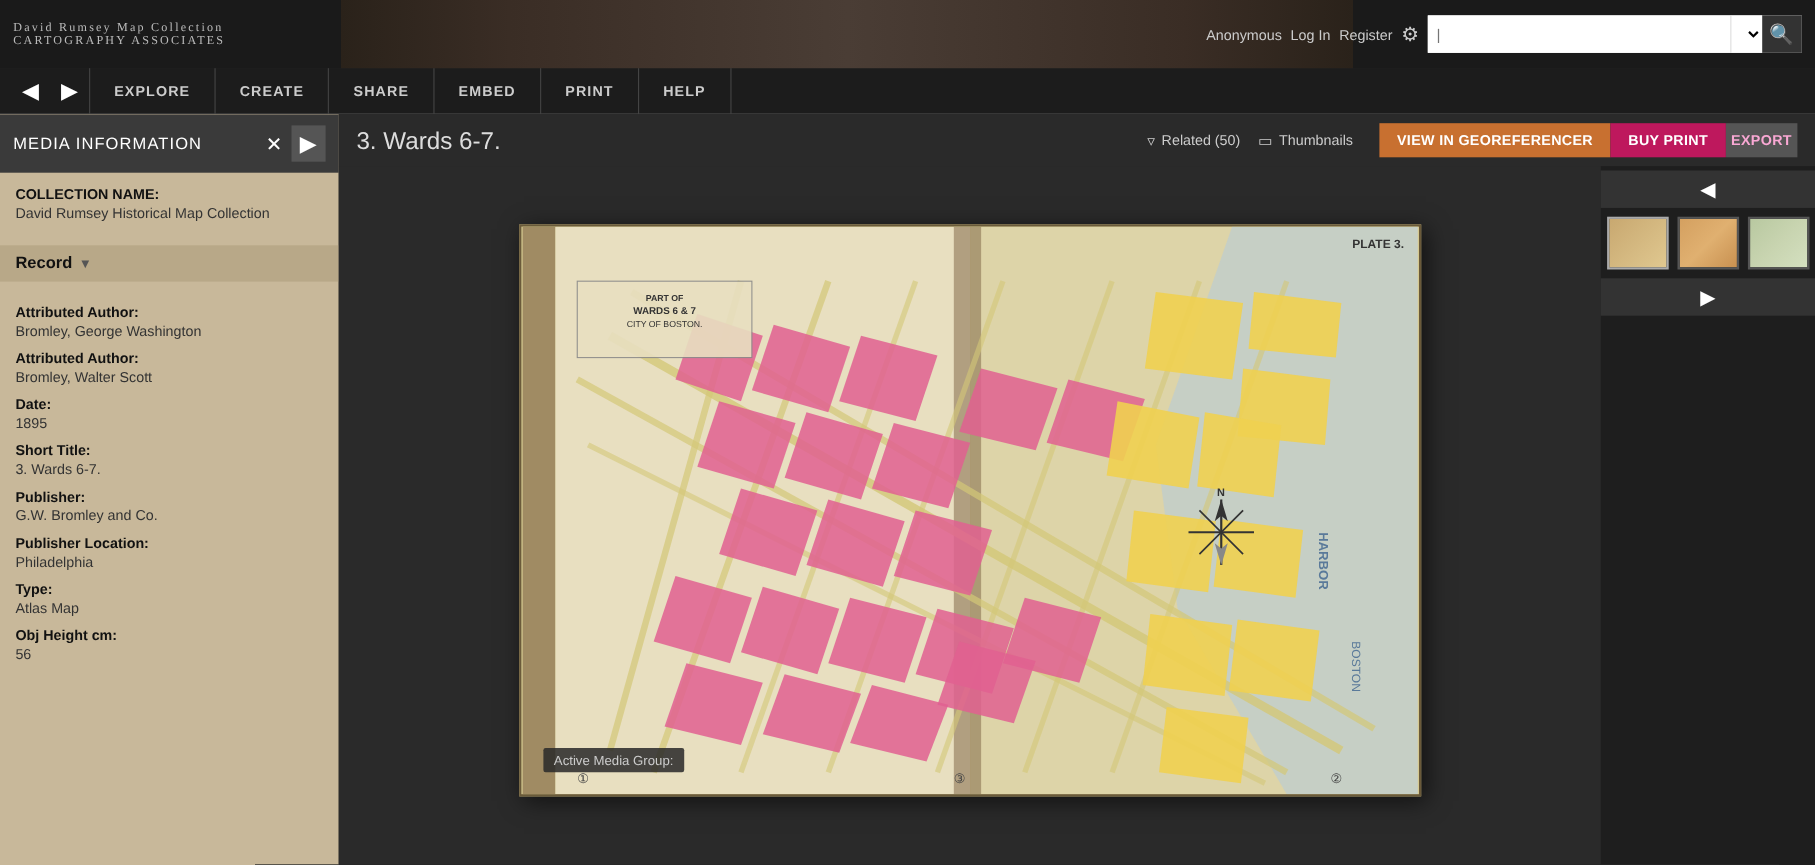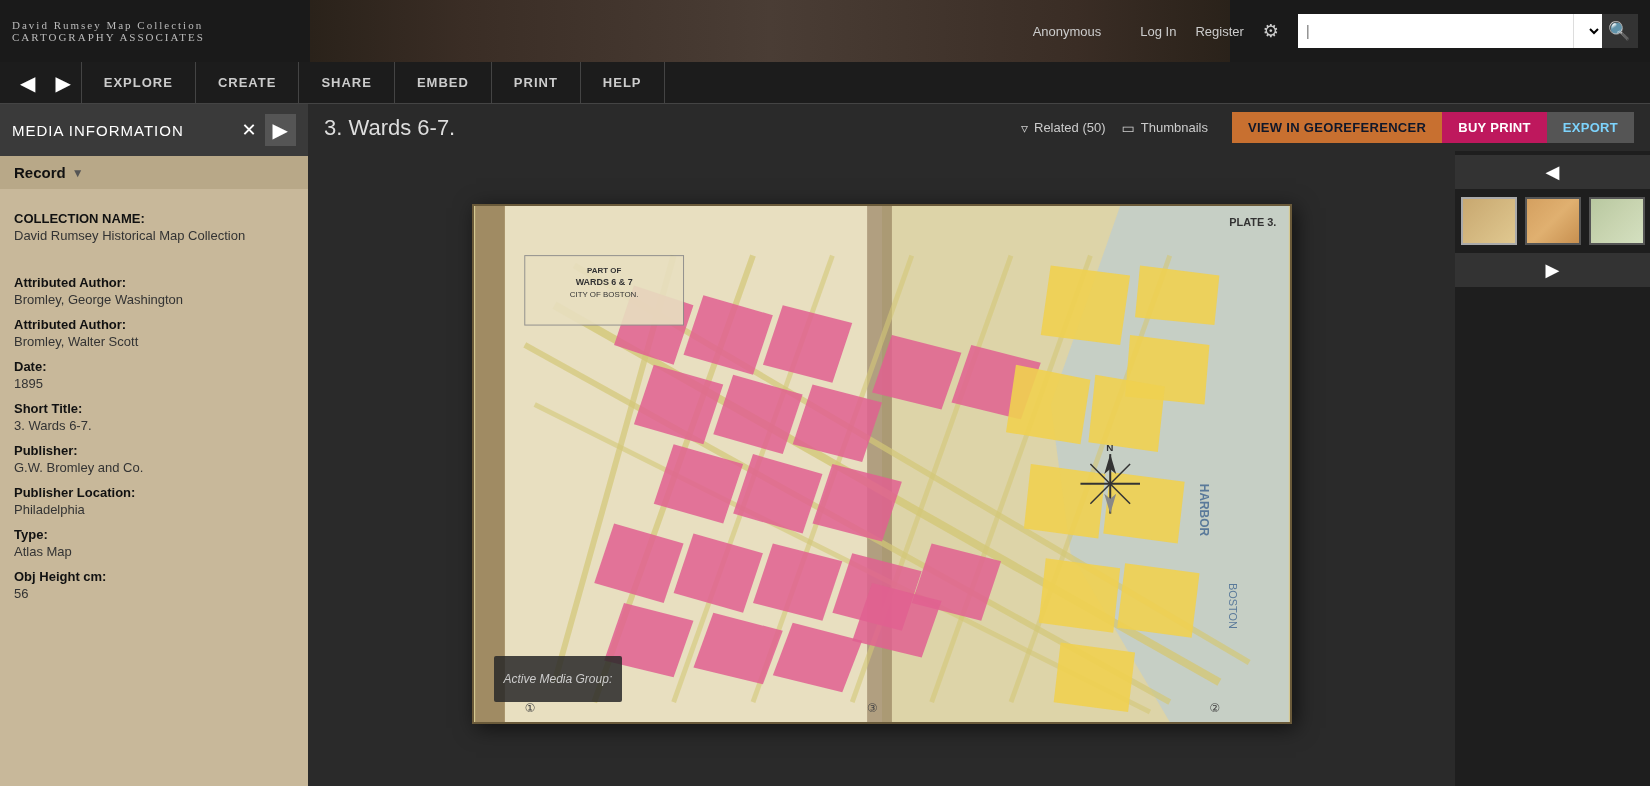--- a/index.html
+++ b/index.html
@@ -25,21 +25,21 @@
     #site-title span {
       display: block;
       font-size: 11px;
       font-style: normal;
       letter-spacing: 2px;
       color: #bbb;
     }
     #header-right {
       display: flex;
       align-items: center;
-      gap: 19px;
+      gap: 8px;
       margin-left: auto;
       z-index: 1;
     }
     #header-right a {
       color: #ccc;
       text-decoration: none;
       font-size: 13px;
     }
     #search-bar {
       display: flex;
@@ -277,23 +277,22 @@
       height: 100%;
     }
 
     #active-media-badge {
       position: absolute;
       bottom: 20px;
       left: 20px;
       background: rgba(40,40,40,0.85);
       color: #ccc;
       font-size: 12px;
-      padding: 16px 10px;
+      padding: 4px 10px;
       border-radius: 2px;
-      font-style: italic;
     }
     .thumb-item {
       width: 60px;
       height: 50px;
       background: linear-gradient(135deg, #c8b888 0%, #d4c89a 50%, #e0d4aa 100%);
       border: 1px solid #666;
       cursor: pointer;
       margin: 0 2px;
     }
     .thumb-item.active { border-color: #fff; }
@@ -312,21 +311,21 @@
 
 <div id="top-header">
   <div id="site-title">
     <span>David Rumsey Map Collection</span>
     <span>CARTOGRAPHY ASSOCIATES</span>
   </div>
 
   <div style="position:absolute;left:310px;right:420px;top:0;height:62px;background:linear-gradient(90deg,#3a2a1a,#5a4030,#6a5040,#7a6050,#6a5040,#5a4030,#3a2a1a);opacity:0.5;z-index:0;pointer-events:none;"></div>
   <div id="header-right">
     <a href="#" style="color:#ccc;font-size:13px;">Anonymous</a>
-    <a href="#" style="color:#ccc;font-size:13px;margin-left:20px;">Log In</a>
+    <a href="#" style="color:#ccc;font-size:13px;">Log In</a>
     <a href="#" style="color:#ccc;font-size:13px;">Register</a>
     <span style="color:#ccc;font-size:18px;cursor:pointer;">⚙</span>
     <div id="search-bar">
       <input id="search-input" type="text" style="flex: 1 1 0%; border: none; outline: none; padding: 0px 8px; font-size: 14px; height: 34px;" placeholder="|">
       <select style="border:none;background:white;height:34px;border-left:1px solid #ddd;padding:0 4px;cursor:pointer;font-size:12px;">
         <option></option>
       </select>
       <button style="background:#333;border:none;width:36px;height:34px;cursor:pointer;color:white;font-size:18px;">🔍</button>
     </div>
   </div>
@@ -344,27 +343,27 @@
 </div>
 
 <div id="main-content">
 
   <div id="left-panel">
     <div id="panel-header">
       <span id="panel-title">MEDIA INFORMATION</span>
       <button id="panel-close">✕</button>
       <button id="panel-arrow">▶</button>
     </div>
+    <div id="panel-content">
+      <div class="panel-section-title">COLLECTION NAME:</div>
+      <div class="panel-value">David Rumsey Historical Map Collection</div>
+    </div>
     <div id="record-row">
       <span id="record-label">Record</span>
       <span id="record-dropdown-icon">▼</span>
-    </div>
-    <div id="panel-content">
-      <div class="panel-section-title">COLLECTION NAME:</div>
-      <div class="panel-value">David Rumsey Historical Map Collection</div>
     </div>
     <div id="panel-details" style="padding:10px 14px;font-size:13px;">
       <div class="panel-section-title">Attributed Author:</div>
       <div class="panel-value">Bromley, George Washington</div>
       <div class="panel-section-title">Attributed Author:</div>
       <div class="panel-value">Bromley, Walter Scott</div>
       <div class="panel-section-title">Date:</div>
       <div class="panel-value">1895</div>
       <div class="panel-section-title">Short Title:</div>
       <div class="panel-value">3. Wards 6-7.</div>
@@ -389,23 +388,23 @@
           <span style="font-size:14px;">▿</span>
           <span>Related (50)</span>
         </button>
         <button id="thumbnails-btn" style="display:flex;align-items:center;gap:6px;color:#ccc;font-size:13px;cursor:pointer;background:none;border:none;">
           <span style="font-size:14px;">▭</span>
           <span>Thumbnails</span>
         </button>
       </div>
 
       <div id="action-buttons">
-        <button id="view-georef-btn" style="background:#c87030;color:#0f172a;border:none;padding:8px 16px;font-size:13px;font-weight:bold;cursor:pointer;letter-spacing:0.3px;">VIEW IN GEOREFERENCER</button>
+        <button id="view-georef-btn" style="background:#c87030;color:#ffffff;border:none;padding:8px 16px;font-size:13px;font-weight:bold;cursor:pointer;letter-spacing:0.3px;">VIEW IN GEOREFERENCER</button>
         <button id="buy-print-btn" style="background:#be185d;color:white;border:none;padding:8px 16px;font-size:13px;font-weight:bold;cursor:pointer;letter-spacing:0.3px;">BUY PRINT</button>
-        <button id="export-btn" style="background:#555;color:#7dd3fc;border:none;padding:8px 16px;font-size:13px;font-weight:bold;cursor:pointer;letter-spacing:0.3px;">EXPORT</button>
+        <button id="export-btn" style="background:#555;color:#f9a8d4;border:none;padding:8px 5px;font-size:13px;font-weight:bold;cursor:pointer;letter-spacing:0.3px;">EXPORT</button>
       </div>
     </div>
 
     <div id="map-thumbnails-row" style="display:flex;flex:1;position:relative;">
 
       <div id="map-viewer" style="flex:1;display:flex;align-items:center;justify-content:center;background:#2a2a2a;padding:0 10px 10px 10px;position:relative;">
         <div id="map-image-container" style="width:820px;height:520px;background:#d4c890;border:2px solid #6a5a3a;position:relative;overflow:hidden;box-shadow:4px 4px 20px rgba(0,0,0,0.6);">
           
           <svg id="map-svg" viewBox="0 0 820 520" xmlns="http://www.w3.org/2000/svg">
 

